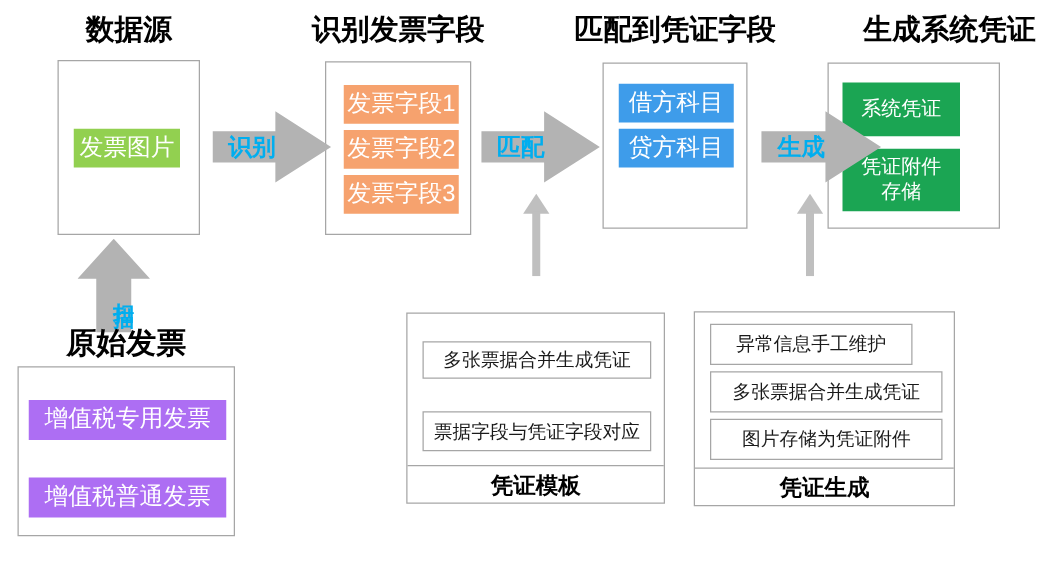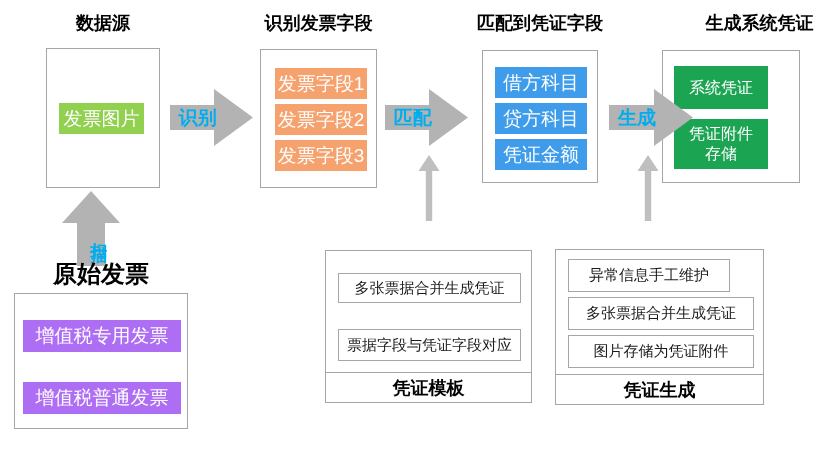--- a/index.html
+++ b/index.html
@@ -13,37 +13,37 @@
     --system_voucher_green:#1ba553;
     --source_invoice_purple:#ad6ef3;
   }
   html,body{margin:0;padding:0;background:#fff;}
   #canvas{
     position:relative;width:830px;height:453px;background:#ffffff;
     font-family:"Liberation Sans",sans-serif;overflow:hidden;
   }
   .stage-title{
     position:absolute;display:flex;align-items:center;justify-content:center;
-    font-size:18px;font-weight:bold;color:#000;white-space:nowrap;
+    font-size:23px;font-weight:bold;color:#000;white-space:nowrap;
   }
   .stage-box{
     position:absolute;background:#fff;border:1.5px solid var(--box_border);
     box-sizing:border-box;
   }
   .chip{
     position:absolute;display:flex;align-items:center;justify-content:center;
     color:#fff;font-size:19px;text-align:center;white-space:pre-line;line-height:1.25;
     box-sizing:border-box;
   }
   .c-lgreen{background:var(--invoice_image_green);}
   .c-orange{background:var(--invoice_field_orange);}
   .c-blue{background:var(--voucher_field_blue);}
   .c-dgreen{background:var(--system_voucher_green);font-size:16px;}
   .c-purple{background:var(--source_invoice_purple);}
-  .h-arrow{position:absolute;}
+  .h-arrow{position:absolute;padding-left:12px;}
   .h-arrow svg,.v-arrow svg{position:absolute;left:0;top:0;width:100%;height:100%;}
   .h-arrow polygon,.v-arrow polygon{fill:var(--block_arrow);}
   .h-arrow-label{
     position:absolute;left:0;top:0;height:100%;width:66%;
     display:flex;align-items:center;justify-content:center;
     font-size:19px;font-weight:bold;color:var(--arrow_label);white-space:nowrap;
   }
   .v-arrow{position:absolute;}
   .scan-label{
     position:absolute;writing-mode:vertical-rl;text-orientation:upright;
@@ -88,21 +88,20 @@
 
   <div class="stage-box" style="left:260px;top:49px;width:117px;height:139px">
     <div class="chip c-orange" style="left:14px;top:18px;width:92px;height:31px">发票字段1</div>
     <div class="chip c-orange" style="left:14px;top:54px;width:92px;height:31px">发票字段2</div>
     <div class="chip c-orange" style="left:14px;top:90px;width:92px;height:31px">发票字段3</div>
   </div>
 
   <div class="stage-box" style="left:482px;top:50px;width:116px;height:133px">
     <div class="chip c-blue" style="left:12px;top:16px;width:92px;height:31px">借方科目</div>
     <div class="chip c-blue" style="left:12px;top:52px;width:92px;height:31px">贷方科目</div>
-    <div class="chip c-blue" style="left:12px;top:88px;width:92px;height:31px">凭证金额</div>
   </div>
 
   <div class="stage-box" style="left:662px;top:50px;width:138px;height:133px">
     <div class="chip c-dgreen" style="left:11px;top:15px;width:94px;height:43px">系统凭证</div>
     <div class="chip c-dgreen" style="left:11px;top:68px;width:94px;height:50px">凭证附件
 存储</div>
   </div>
 
   <div class="h-arrow" style="left:170px;top:88px;width:84px;height:59px">
     <svg viewBox="0 0 84 59" preserveAspectRatio="none">

